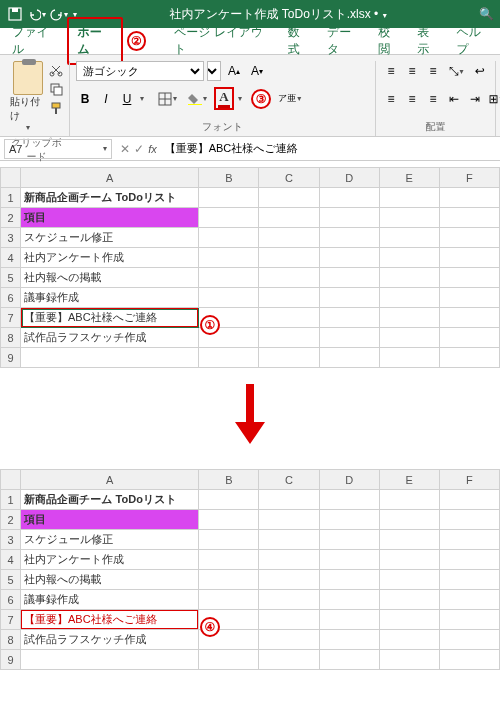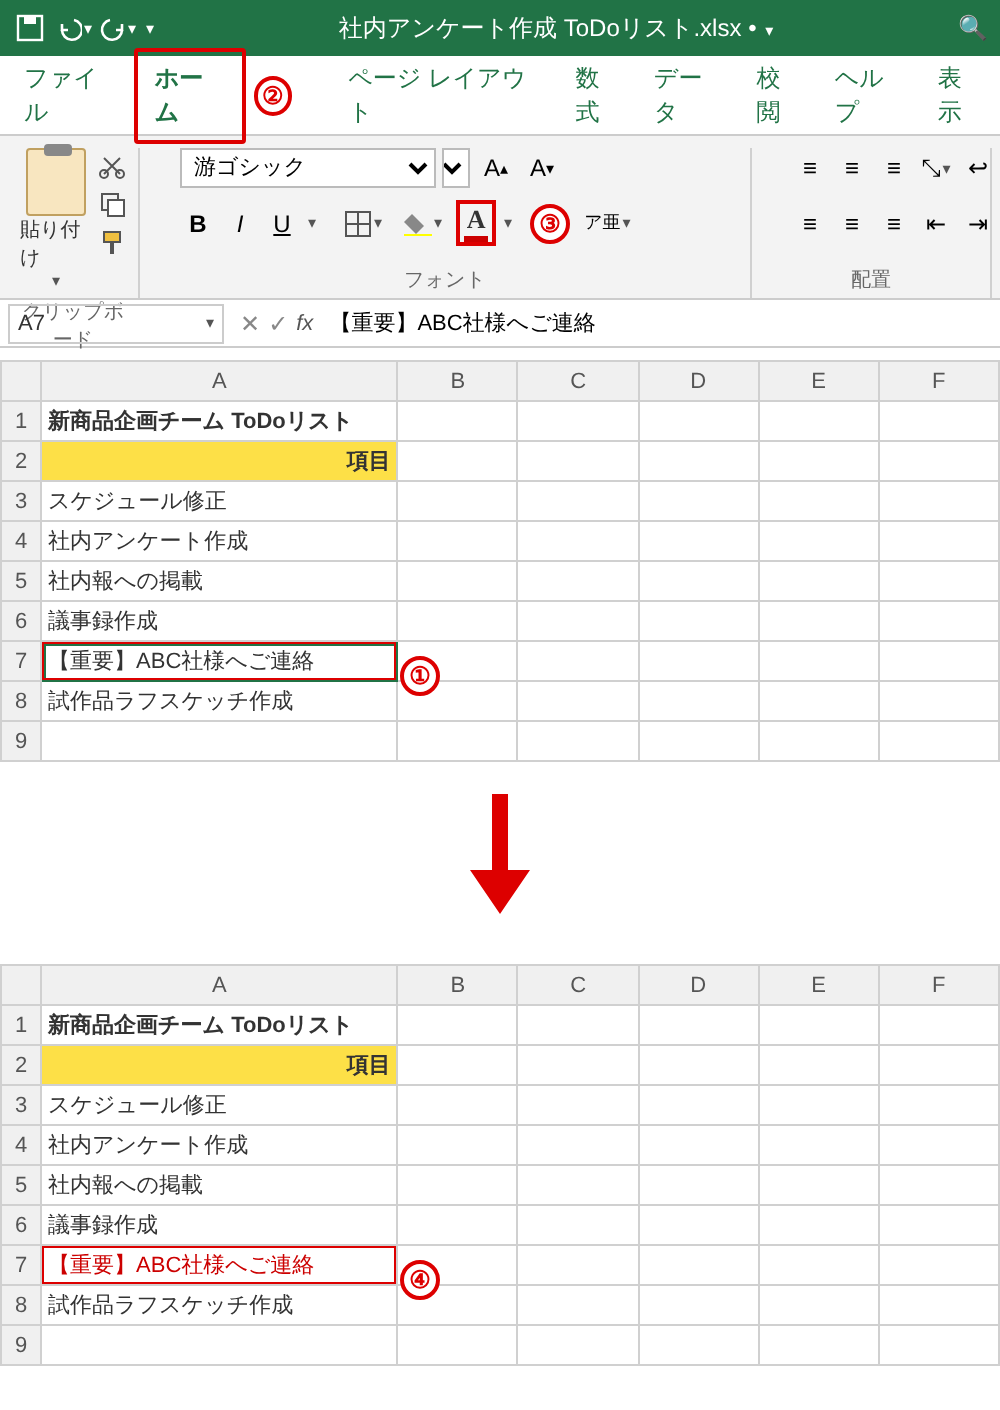--- a/index.html
+++ b/index.html
@@ -2,53 +2,53 @@
 <html><head>
 <meta charset="utf-8">
 <style>
   * { box-sizing: border-box; margin: 0; padding: 0; font-family: "Meiryo", "MS PGothic", sans-serif; }
   body { background: #fff; width: 500px; font-size: 12px; color: #333; }
   .titlebar { background: #217346; color: #fff; height: 28px; display: flex; align-items: center; padding: 0 6px; }
   .qat { display: flex; align-items: center; gap: 4px; }
   .qat .icon { width: 18px; height: 18px; display: flex; align-items: center; justify-content: center; }
   .title-center { flex: 1; text-align: center; font-size: 12px; }
   .title-right { display:flex; align-items:center; gap:4px; }
-  .tabs { background: #fff; display: flex; align-items: center; border-bottom: 1px solid #ccc; height: 40px; padding-left: 4px; }
+  .tabs { background: #fff; display: flex; align-items: center; border-bottom: 1px solid #ccc; height: 27px; padding-left: 4px; }
   .tab { padding: 5px 8px; font-size: 12px; color: #217346; cursor: pointer; }
   .tab.active { font-weight: bold; }
   .highlight-box { border: 2px solid #d00; border-radius: 2px; }
   .callout { display:inline-flex; width:20px; height:20px; border:2px solid #d00; border-radius:50%; color:#d00; font-weight:bold; align-items:center; justify-content:center; font-size:12px; background:#fff;}
   .ribbon { background: #f3f3f3; border-bottom: 1px solid #ccc; display: flex; padding: 6px 4px 0 4px; height: 82px;}
   .group { border-right: 1px solid #d0d0d0; padding: 0 6px 2px 6px; display:flex; flex-direction:column; justify-content:space-between;}
   .group-label { text-align:center; font-size:10px; color:#666; padding-top:4px;}
   .clipboard { width:66px; display:flex; align-items:center; }
   .paste-icon { width:30px; height:34px; background:#f8e6c0; border:1px solid #c0a060; border-radius:2px; position:relative; }
   .paste-icon::before { content:""; position:absolute; top:-3px; left:8px; width:14px; height:6px; background:#888; border-radius:2px;}
   .font-group { flex:1; }
-  .font-row { display:flex; align-items:center; gap:3px; margin-bottom:4px;margin-left:14px;}
+  .font-row { display:flex; align-items:center; gap:3px; margin-bottom:4px;}
   .font-select { border:1px solid #bbb; background:#fff; height:20px; font-size:11px; padding:0 2px; }
   .btn { border:1px solid transparent; background:none; padding:2px 3px; font-size:12px; cursor:pointer; min-width:18px; height:20px; display:inline-flex; align-items:center; justify-content:center;}
   .fontcolor-btn { border:2px solid #d00; padding:0 2px;}
   .fontcolor-A { font-weight:bold; font-family:serif; font-size:13px; }
   .fontcolor-bar { height:3px; background:#c00; width:12px; }
   .align-group { width:120px;}
   .formula-bar { display:flex; align-items:center; border-bottom:1px solid #ccc; height:24px; background:#fff;}
   .name-box { width:108px; border:1px solid #ccc; height:20px; margin:2px 4px; font-size:11px; display:flex; align-items:center; padding:0 4px; justify-content:space-between;}
   .fx-area { display:flex; align-items:center; gap:4px; padding:0 4px;}
   .fx-label { font-style:italic; color:#555; font-size:11px;text-align:center;}
   .formula-input { flex:1; border:none; outline:none; height:20px; font-size:11px; padding:0 4px;}
   .sheet { border-collapse:collapse; width:100%; table-layout:fixed;}
   .sheet th, .sheet td { border:1px solid #d0d0d0; font-size:11px; height:20px; overflow:hidden; white-space:nowrap;}
   .sheet th { background:#f0f0f0; color:#555; font-weight:normal; text-align:center;}
   .sheet .rowhdr { width:20px; text-align:center; background:#f0f0f0;}
   .colA { width:178px; }
   .colOther { width:60px; }
   .cell { padding:0 3px; text-align:left; }
   .title-cell { font-weight:bold; font-size:12px;}
-  .header-cell { background:#fde047; text-align:right; font-weight:bold;}
+  .header-cell { background:#d946ef; text-align:left; font-weight:bold;}
   .selected-cell { outline:2px solid #217346; outline-offset:-2px;}
   .red-outline { border:2px solid #d00 !important;}
   .after-red { color:#c00;}
   .arrow-divider { text-align:center; padding:16px 0;}
   .arrow-svg { width:30px; height:60px;}
   .sheet-wrap { position:relative; margin-top:6px;}
   .callout-pos { position:absolute; }
   .dd { font-size:8px; color:#555; margin-left:1px;}
 </style>
 </head>
@@ -89,22 +89,22 @@
 </div>
 
 <div class="tabs">
   <span class="tab">ファイル</span>
   <span class="tab active highlight-box">ホーム</span>
   <span class="callout" style="margin-left:4px">②</span>
   <span class="tab" style="margin-left:20px">ページ レイアウト</span>
   <span class="tab">数式</span>
   <span class="tab">データ</span>
   <span class="tab">校閲</span>
+  <span class="tab">表示</span>
   <span class="tab">ヘルプ</span>
-  <span class="tab">表示</span>
 </div>
 
 <div class="ribbon">
   <div class="group clipboard">
     <div style="display:flex; gap:4px;">
       <div style="display:flex;flex-direction:column;align-items:center">
         <div class="paste-icon"></div>
         <div style="font-size:10px">貼り付け</div>
         <span class="dd">▾</span>
       </div>

